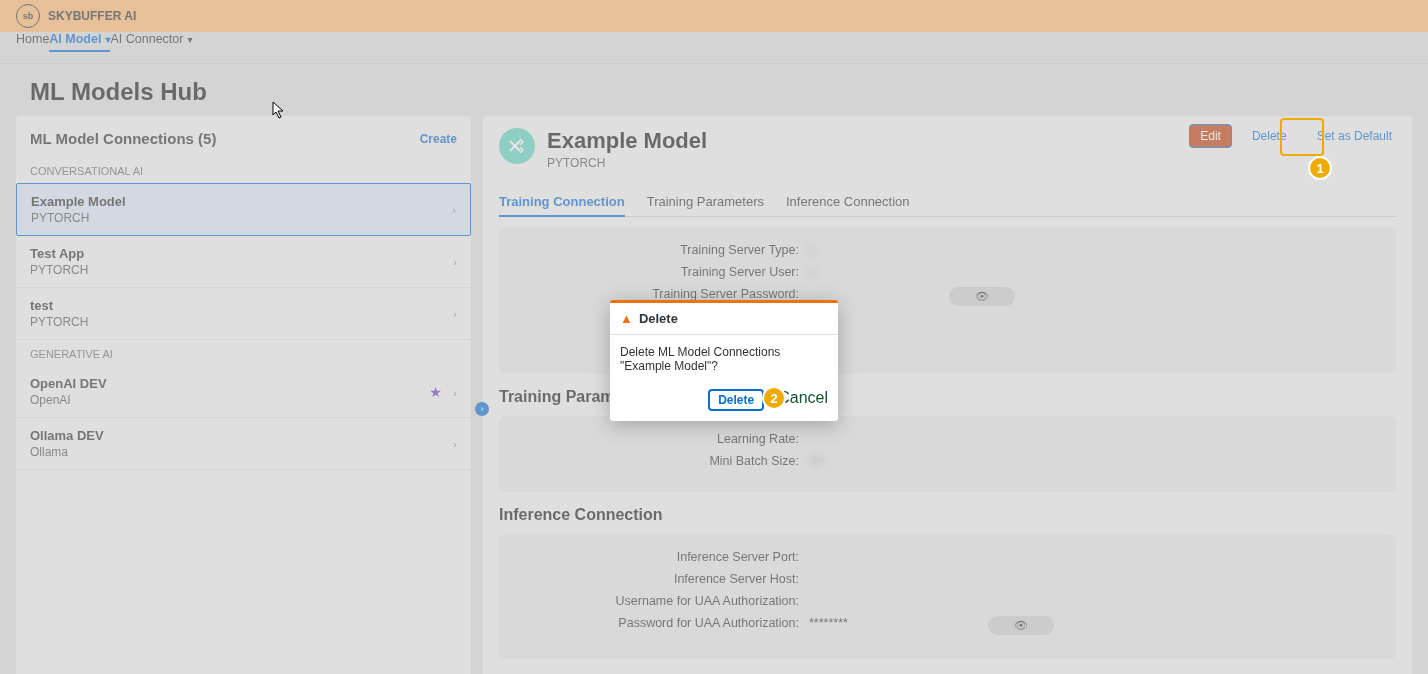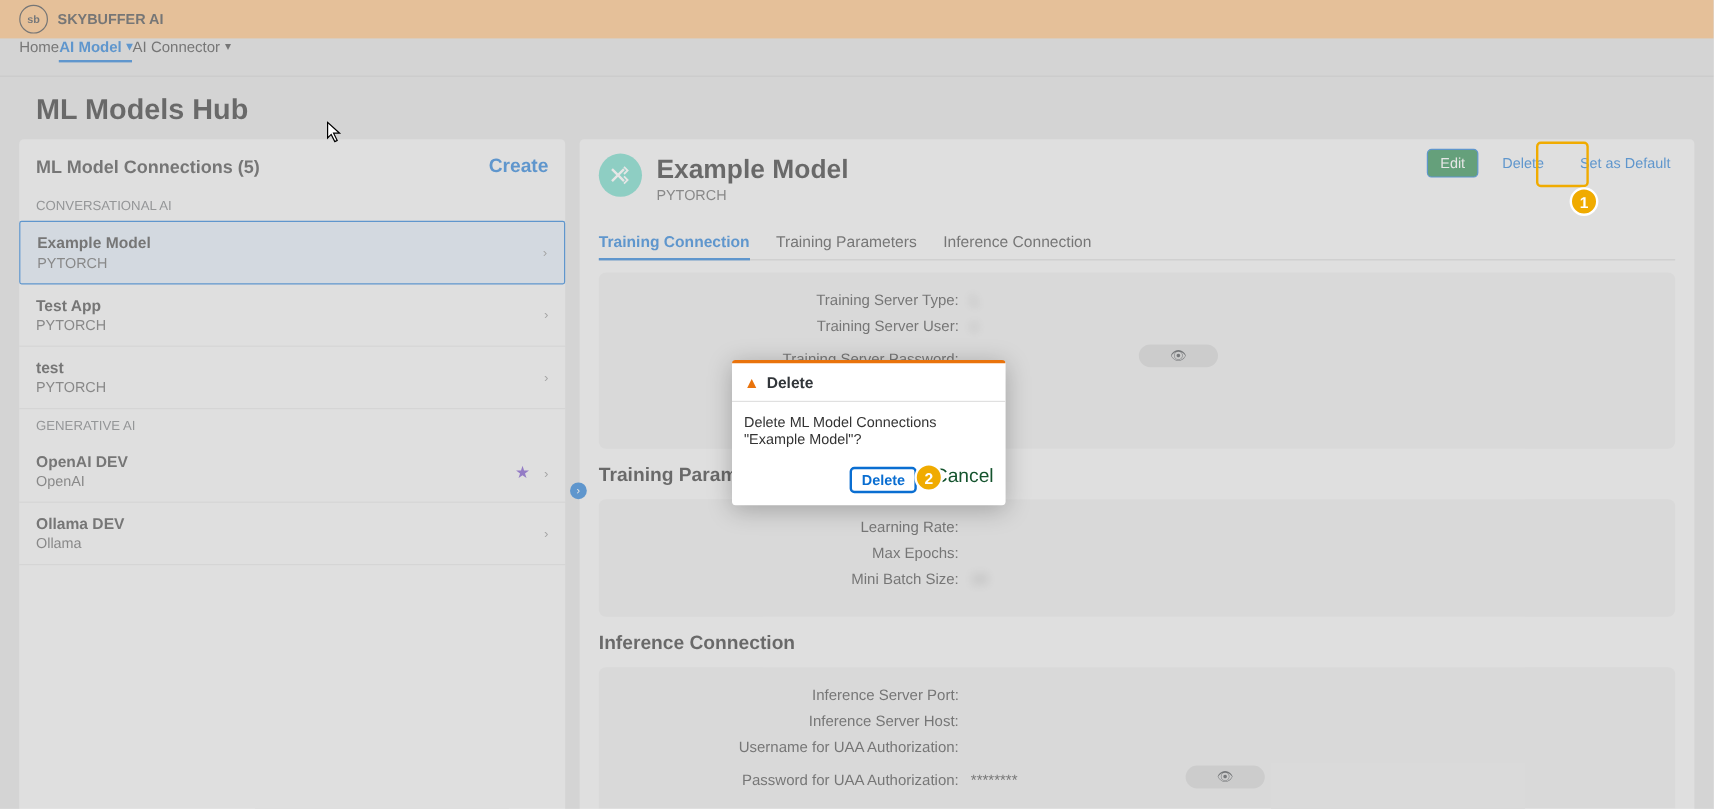--- a/index.html
+++ b/index.html
@@ -62,21 +62,21 @@
   border-radius: 4px;
   padding: 0;
 }
 .sidebar-head {
   padding: 14px 14px 10px;
   display: flex;
   justify-content: space-between;
   align-items: center;
 }
 .sidebar-title { font-size: 15px; font-weight: bold; color: #333; }
-.create-btn { font-size: 16px; color: #0a6ed1; font-weight: 600; cursor: pointer; }
+.create-btn { font-size: 12px; color: #0a6ed1; font-weight: 600; cursor: pointer; }
 .section-label {
   font-size: 11px;
   color: #6a6d70;
   padding: 8px 14px 6px;
 }
 .list-item {
   padding: 10px 14px;
   border-bottom: 1px solid #e0e0e0;
   cursor: pointer;
   position: relative;
@@ -108,32 +108,32 @@
   display: flex;
   align-items: center;
   justify-content: center;
   color: #fff;
   font-size: 16px;
 }
 .model-title { font-size: 22px; font-weight: 800; color: #1c1c1c; }
 .model-sub { font-size: 12px; color: #555; margin-top: 2px; }
 .actions { position: absolute; top: 8px; right: 10px; display: flex; gap: 10px; align-items: center; }
 .btn { font-size: 12px; padding: 4px 10px; border-radius: 4px; cursor: pointer; }
-.btn-primary { background: #15803d; color: #fff; border: 1px solid #0a6ed1; }
+.btn-primary { background: #c2410c; color: #fff; border: 1px solid #0a6ed1; }
 .btn-link { color: #0a6ed1; background: none; border: none; }
 .tabs { display: flex; gap: 22px; margin-top: 18px; border-bottom: 1px solid #d0d0d0; }
 .tab { font-size: 13px; padding: 6px 0; cursor: pointer; color: #333; text-align: center; }
 .tab.active { color: #0a6ed1; font-weight: 700; border-bottom: 2.5px solid #0a6ed1; margin-bottom: -1px; }
 .form-panel {
   background: #e8e8e8;
   border-radius: 6px;
   padding: 16px 20px;
   margin-top: 10px;
 }
-.form-row { display: flex; align-items: flex-end; margin-bottom: 8px; font-size: 12.5px; }
+.form-row { display: flex; align-items: flex-start; margin-bottom: 8px; font-size: 12.5px; }
 .form-label { width: 290px; text-align: right; padding-right: 10px; color: #333; }
 .form-value { color: #333; filter: blur(4px); opacity: 0.6; }
 .form-value.novis { filter: none; opacity: 1; }
 .eye-btn {
   margin-left: 140px;
   background: #d0d0d0;
   border-radius: 12px;
   padding: 3px 26px;
   font-size: 11px;
 }
@@ -345,24 +345,20 @@
       </div>
     </div>
 
     <div class="section-h">Training Parameters</div>
     <div class="form-panel">
       <div class="form-row">
         <span class="form-label">Learning Rate:</span>
         <span class="form-value"></span>
       </div>
       <div class="form-row">
-        <span class="form-label">Max Epochs:</span>
-        <span class="form-value"></span>
-      </div>
-      <div class="form-row">
         <span class="form-label">Mini Batch Size:</span>
         <span class="form-value">10</span>
       </div>
     </div>
 
     <div class="section-h">Inference Connection</div>
     <div class="form-panel">
       <div class="form-row">
         <span class="form-label">Inference Server Port:</span>
         <span class="form-value"></span>

